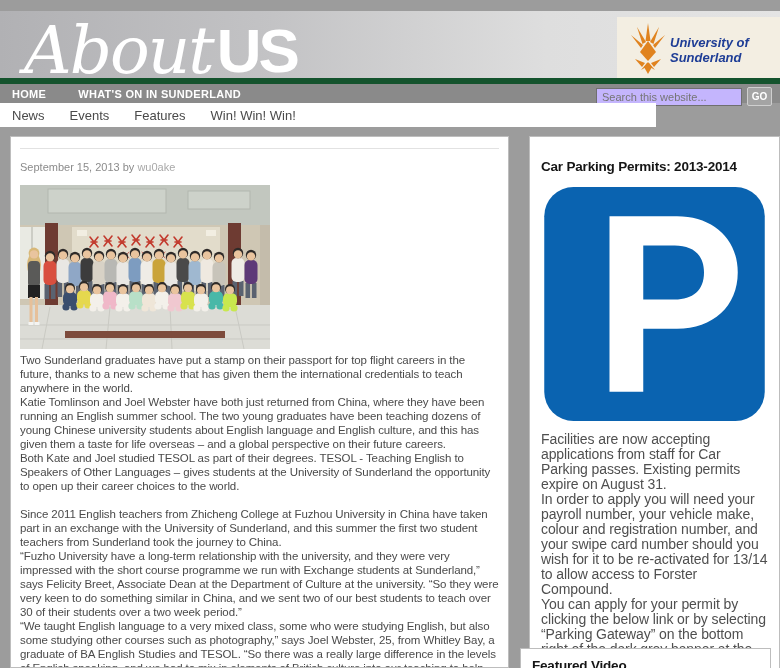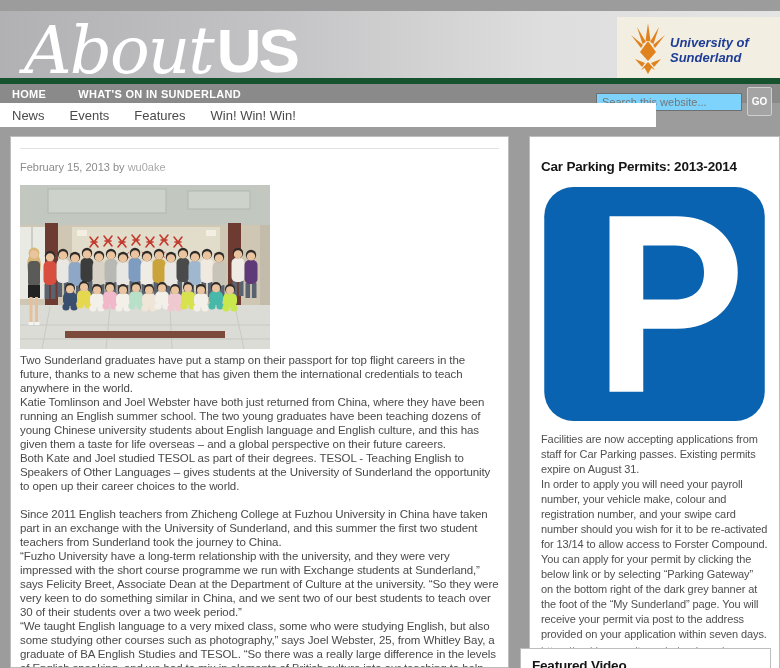--- a/index.html
+++ b/index.html
@@ -32,25 +32,25 @@
   .main-nav {
     position:absolute; left:0; top:78px; width:780px; height:25px;
     background:#8a8a8a; border-top:6px solid #14532d;
     display:flex; align-items:center;
   }
   .nav-link { color:#ffffff; font-weight:700; font-size:11px; letter-spacing:0.3px; cursor:pointer; }
   .nav-link.home { margin-left:12px; }
   .nav-link.whats { margin-left:32px; }
   .search-wrap { position:absolute; right:8px; top:3px; display:flex; align-items:center; gap:5px; }
   .search-input {
-    width:146px; height:18px; border:1px solid #6f6f6f; background:#7dd3fc;
+    width:146px; height:18px; border:1px solid #6f6f6f; background:#c4b5fd;
     font-size:11px; color:#666; padding:0 5px; font-family:"Liberation Sans", sans-serif;
   }
   .go-btn {
-    width:25px; height:29px; background:#a4a4a4; border:1px solid #cfcfcf;
+    width:25px; height:19px; background:#a4a4a4; border:1px solid #cfcfcf;
     color:#ffffff; font-weight:700; font-size:10px; border-radius:2px; cursor:pointer;
     font-family:"Liberation Sans", sans-serif;
   }
 
   
   .sub-nav {
     position:absolute; left:0; top:103px; width:656px; height:24px;
     background:#ffffff; display:flex; align-items:center; gap:25px; padding-left:12px;
   }
   .sub-nav-item { font-size:13px; color:#4a4a4a; cursor:pointer; }
@@ -72,21 +72,21 @@
   .sidebar-box {
     position:absolute; left:520px; top:136px; width:251px; height:578px;
     background:#ffffff; border:1px solid #bdbdbd; padding:20px 11px 0 11px; overflow:hidden;margin-left:9px;
   }
   .sidebar-title { font-size:13.5px; font-weight:700; color:#151515; margin:2px 0 8px 0; letter-spacing:-0.2px; }
   .parking-sign-wrap {
     width:227px; height:244px; background:#ffffff;
     display:flex; align-items:center; justify-content:center; margin-bottom:6px;
   }
   .parking-sign { width:225px; height:240px; }
-  .sidebar-text p { font-size:11px; line-height:15px; color:#4f4f4f; letter-spacing:-0.1px; }
+  .sidebar-text p { font-size:14px; line-height:15px; color:#4f4f4f; letter-spacing:-0.1px; }
   .sidebar-link { font-size:11px; line-height:15px; color:#8a8a8a; margin-top:2px; cursor:pointer; word-break:break-all; }
 
   .featured-box {
     position:absolute; left:520px; top:648px; width:251px; height:60px;
     background:#ffffff; border:1px solid #bdbdbd; padding:9px 11px;
   }
   .featured-title { font-size:13.5px; font-weight:700; color:#151515; letter-spacing:-0.2px; }
 </style>
 </head>
 <body>
@@ -132,21 +132,21 @@
 <div class="sub-nav">
   <span class="sub-nav-item">News</span>
   <span class="sub-nav-item">Events</span>
   <span class="sub-nav-item">Features</span>
   <span class="sub-nav-item">Win! Win! Win!</span>
 </div>
 
 <div class="content-box">
   <div class="top-rule"></div>
   <div class="date-line">
-    <span>February 15, 2013 by</span>
+    <span>September 15, 2013 by</span>
     <span class="author">wu0ake</span>
   </div>
 
   <svg class="article-photo" viewBox="0 0 250 164">
 
     <rect x="0" y="0" width="250" height="42" fill="#c2c7bf"></rect>
     <rect x="28" y="4" width="118" height="24" fill="#cdd2ca" stroke="#b2b7af" stroke-width="1"></rect>
     <rect x="168" y="6" width="62" height="18" fill="#cdd2ca" stroke="#b2b7af" stroke-width="1"></rect>
 
     <rect x="0" y="40" width="250" height="84" fill="#cfc7b4"></rect>

